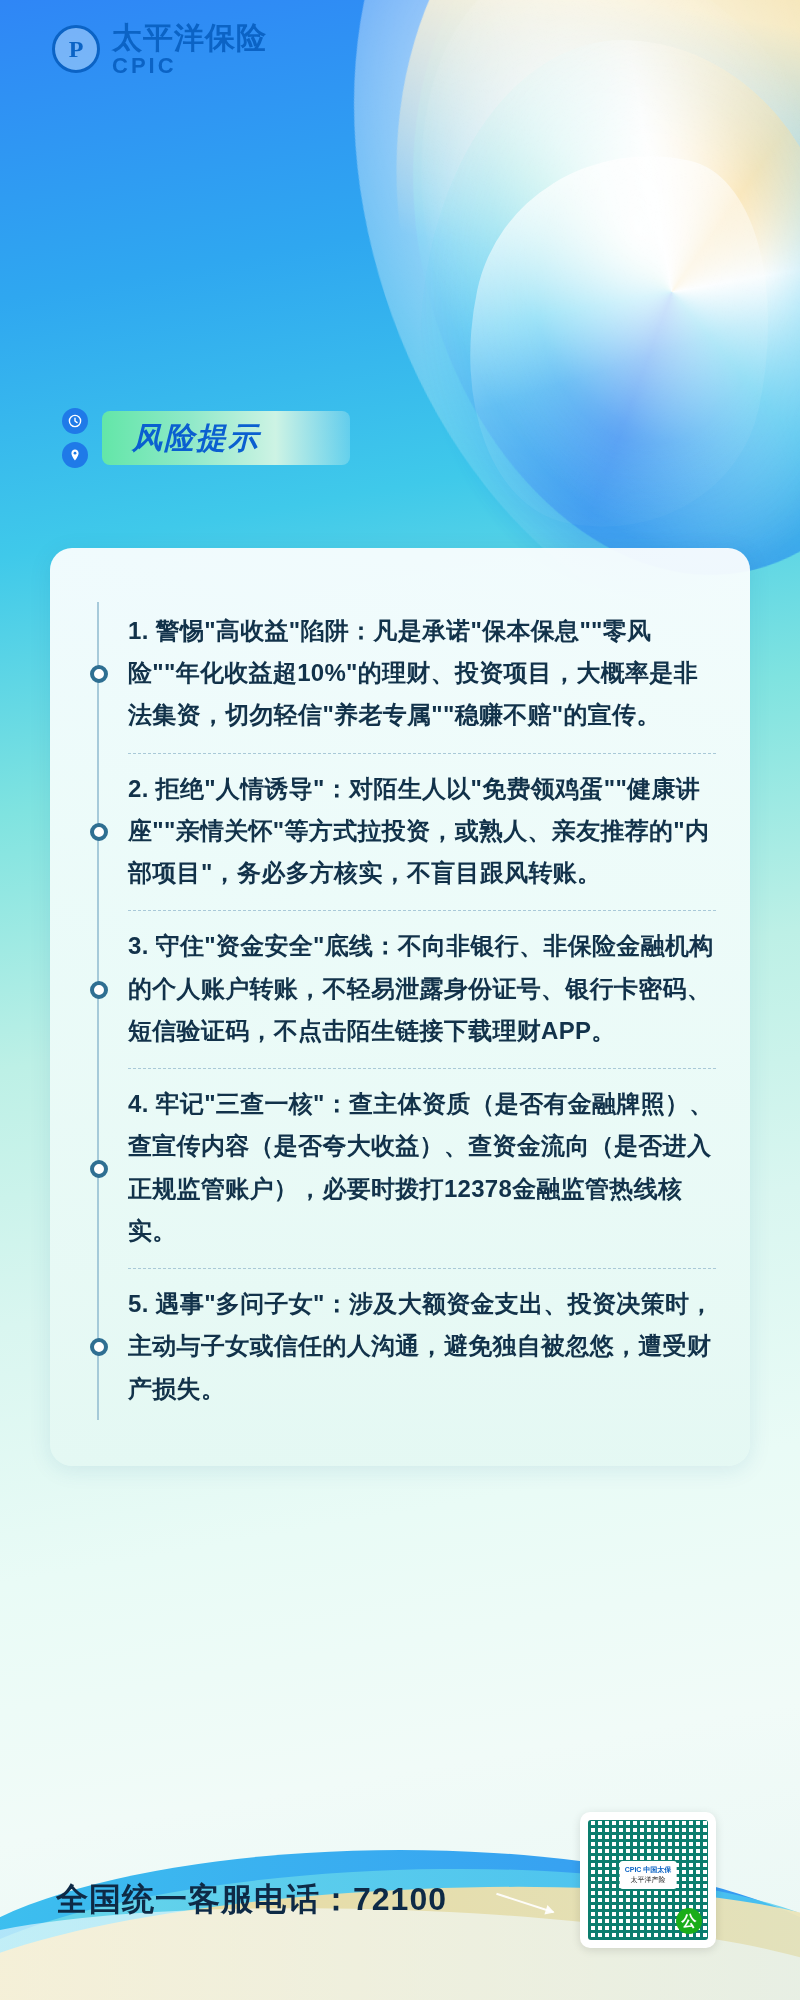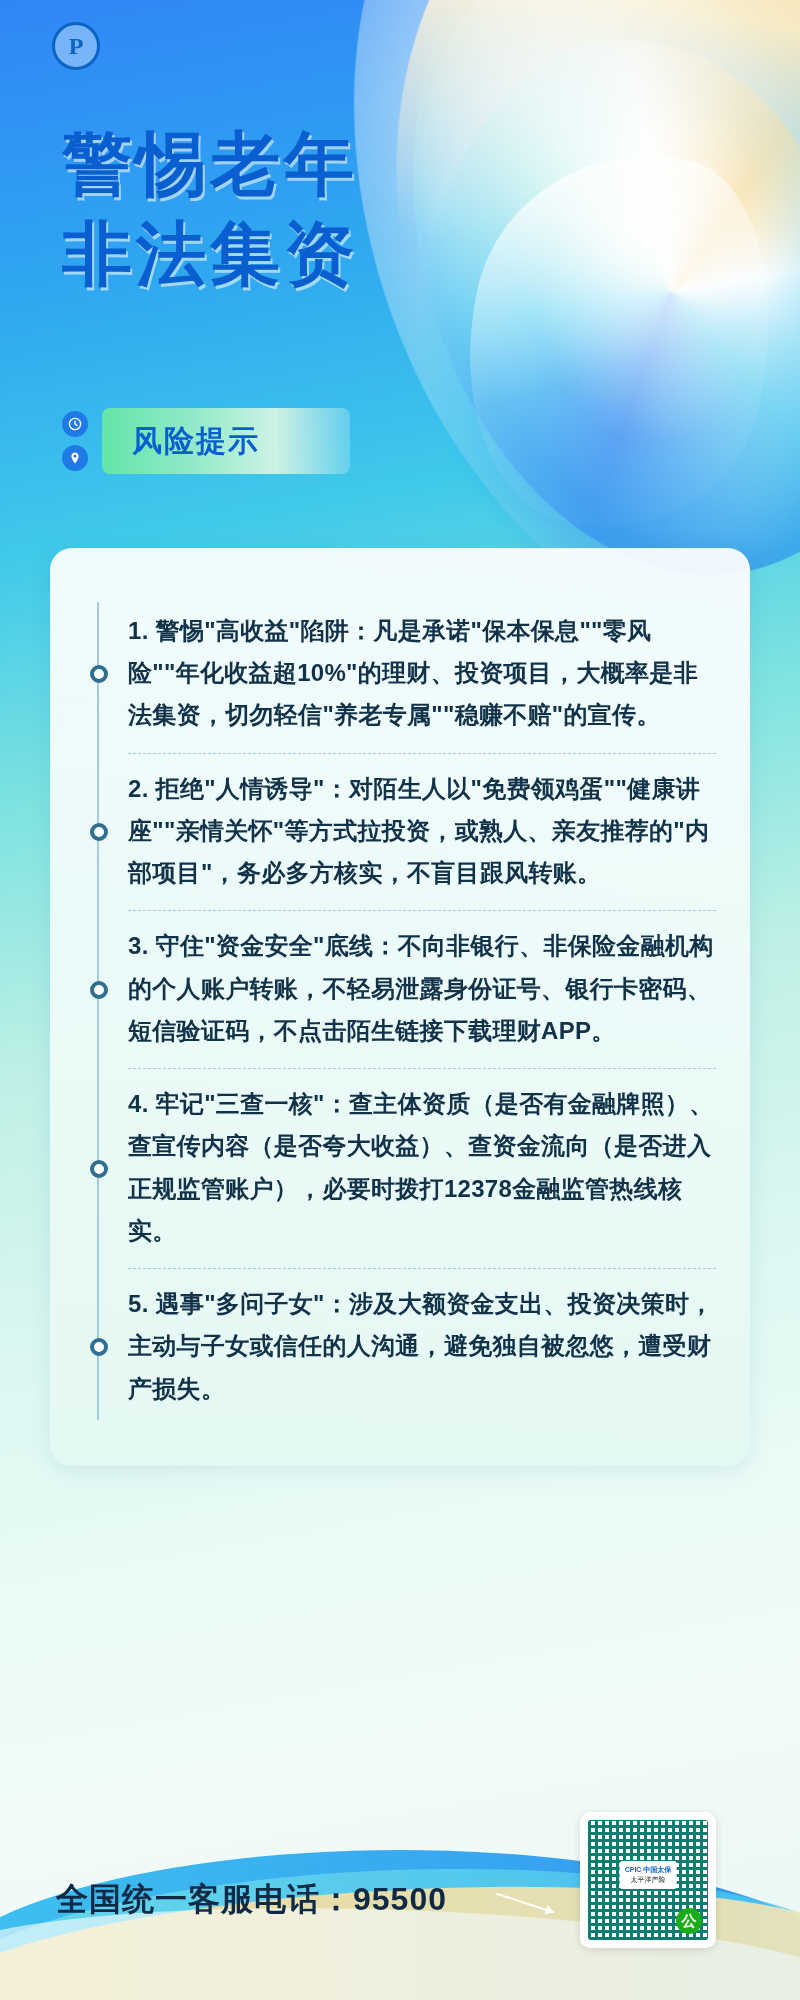--- a/index.html
+++ b/index.html
@@ -126,25 +126,26 @@
     display:flex; align-items:center; gap: 14px;
   }
   .tip-icons { display:flex; flex-direction:column; gap:8px; }
   .dot-icon {
     width: 26px; height: 26px; border-radius: 50%;
     background: #1f7ae8;
     display:flex; align-items:center; justify-content:center;
   }
   .dot-icon svg { display:block; }
   .tip-pill {
-    height: 66px;
+    height: 54px;
     padding: 0 90px 0 30px;
     display:flex; align-items:center;
     border-radius: 8px;
     background: linear-gradient(90deg, #63e6a8 0%, #8fe9c8 35%, #cdf3e4 70%, rgba(220,246,240,0.25) 100%);
+    font-style: italic;
   }
   .tip-pill span {
     font-size: 30px; font-weight: bold; color:#0a5fd0; letter-spacing: 2px;
   }
 
   
   .card {
     position:absolute;
     left: 50px; top: 548px;
     width: 700px;
@@ -261,26 +262,26 @@
     <div class="bw bw1"></div>
     <div class="bw bw2"></div>
     <div class="bw bw3"></div>
     <div class="bw bw4"></div>
   </div>
 
   <div class="logo">
     <div class="logo-mark">
       <span>P</span>
     </div>
-  </div>
-
-  <div class="headline">
-    <div>警惕老年</div>
-    <div>非法集资</div>
-  </div>
+    <div class="logo-text">
+      <div class="logo-cn">太平洋保险</div>
+      <div class="logo-en">CPIC</div>
+    </div>
+  </div>
+
 
   <div class="tipbar">
     <div class="tip-icons">
       <div class="dot-icon">
         <svg width="14" height="14" viewBox="0 0 14 14">
           <circle cx="7" cy="7" r="5.6" fill="none" stroke="#ffffff" stroke-width="1.4"></circle>
           <path d="M7 4.2V7l2.1 1.6" fill="none" stroke="#ffffff" stroke-width="1.4" stroke-linecap="round"></path>
         </svg>
       </div>
       <div class="dot-icon">
@@ -317,21 +318,21 @@
       </div>
       <div class="item">
         <span class="node"></span>
         <p>5. 遇事"多问子女"：涉及大额资金支出、投资决策时，主动与子女或信任的人沟通，避免独自被忽悠，遭受财产损失。</p>
       </div>
     </div>
 
   </div>
 
   <div class="footer">
-    <div class="hotline">全国统一客服电话：95500</div>
+    <div class="hotline">全国统一客服电话：72100</div>
     <div class="arrow-deco"></div>
     <div class="qr">
       <div class="qr-inner">
         <div class="qr-center">
           <div class="c1">CPIC 中国太保</div>
           <div class="c2">太平洋产险</div>
         </div>
         <div class="qr-badge">公</div>
       </div>
     </div>

